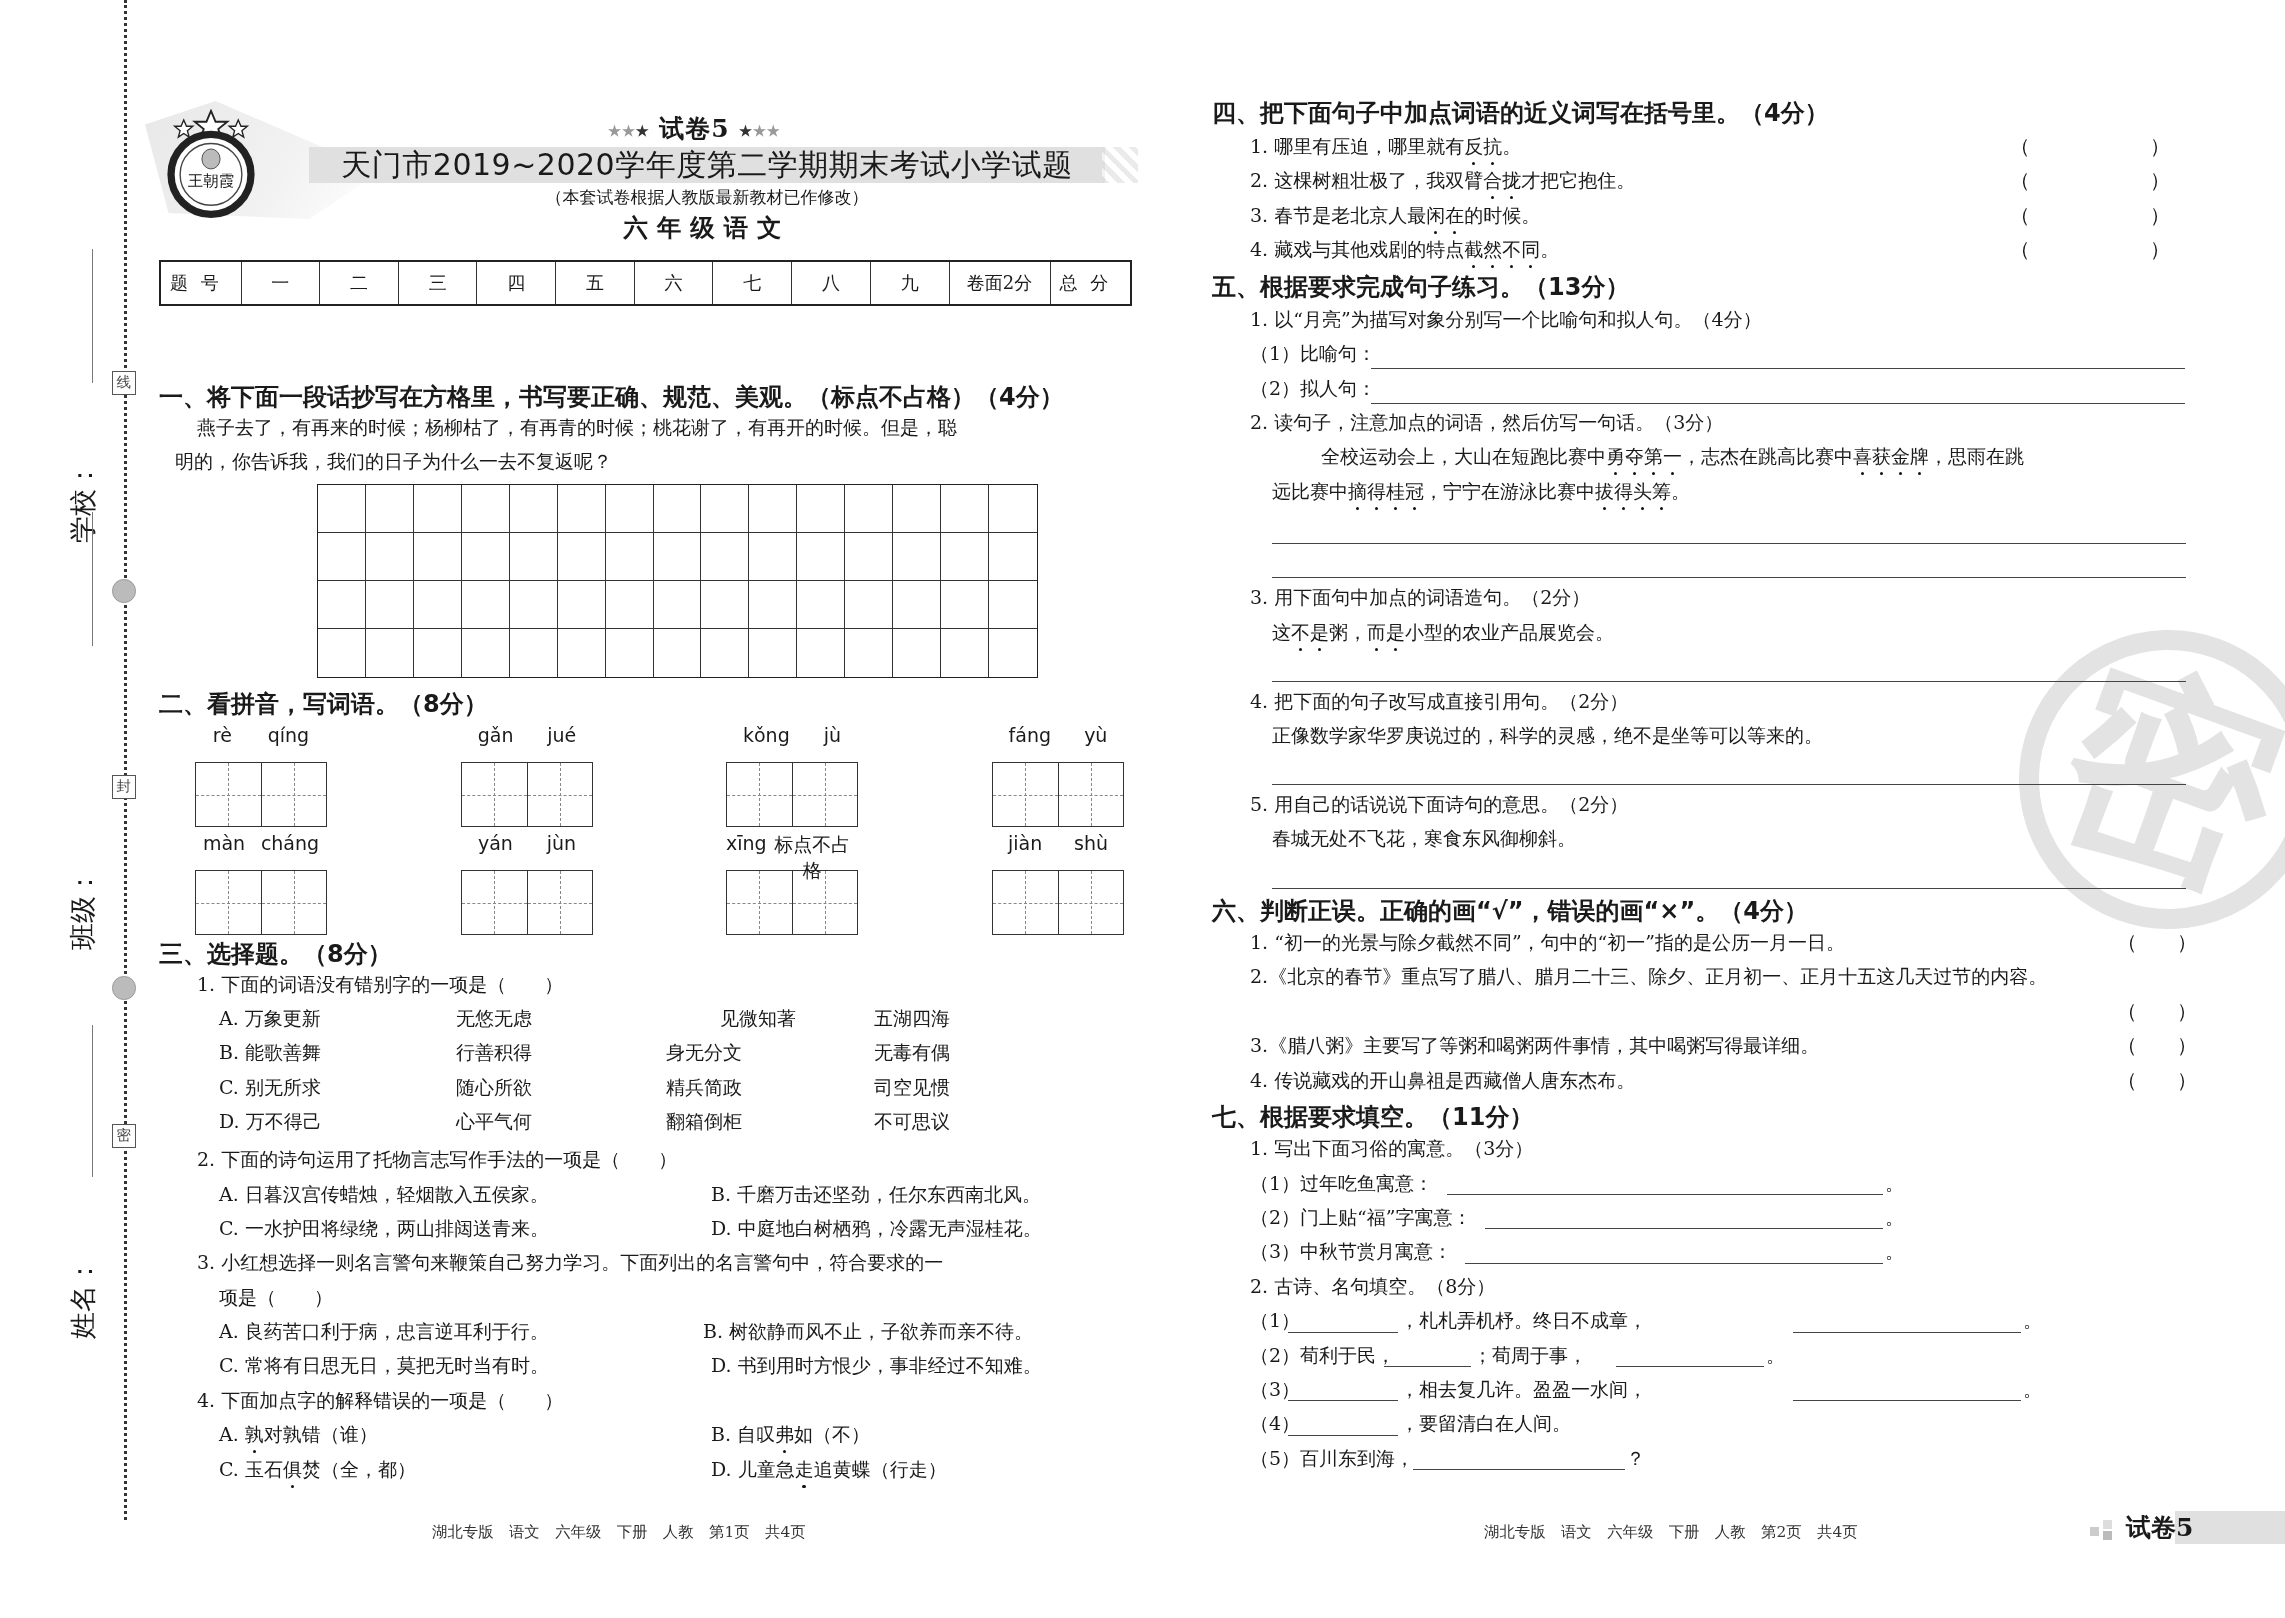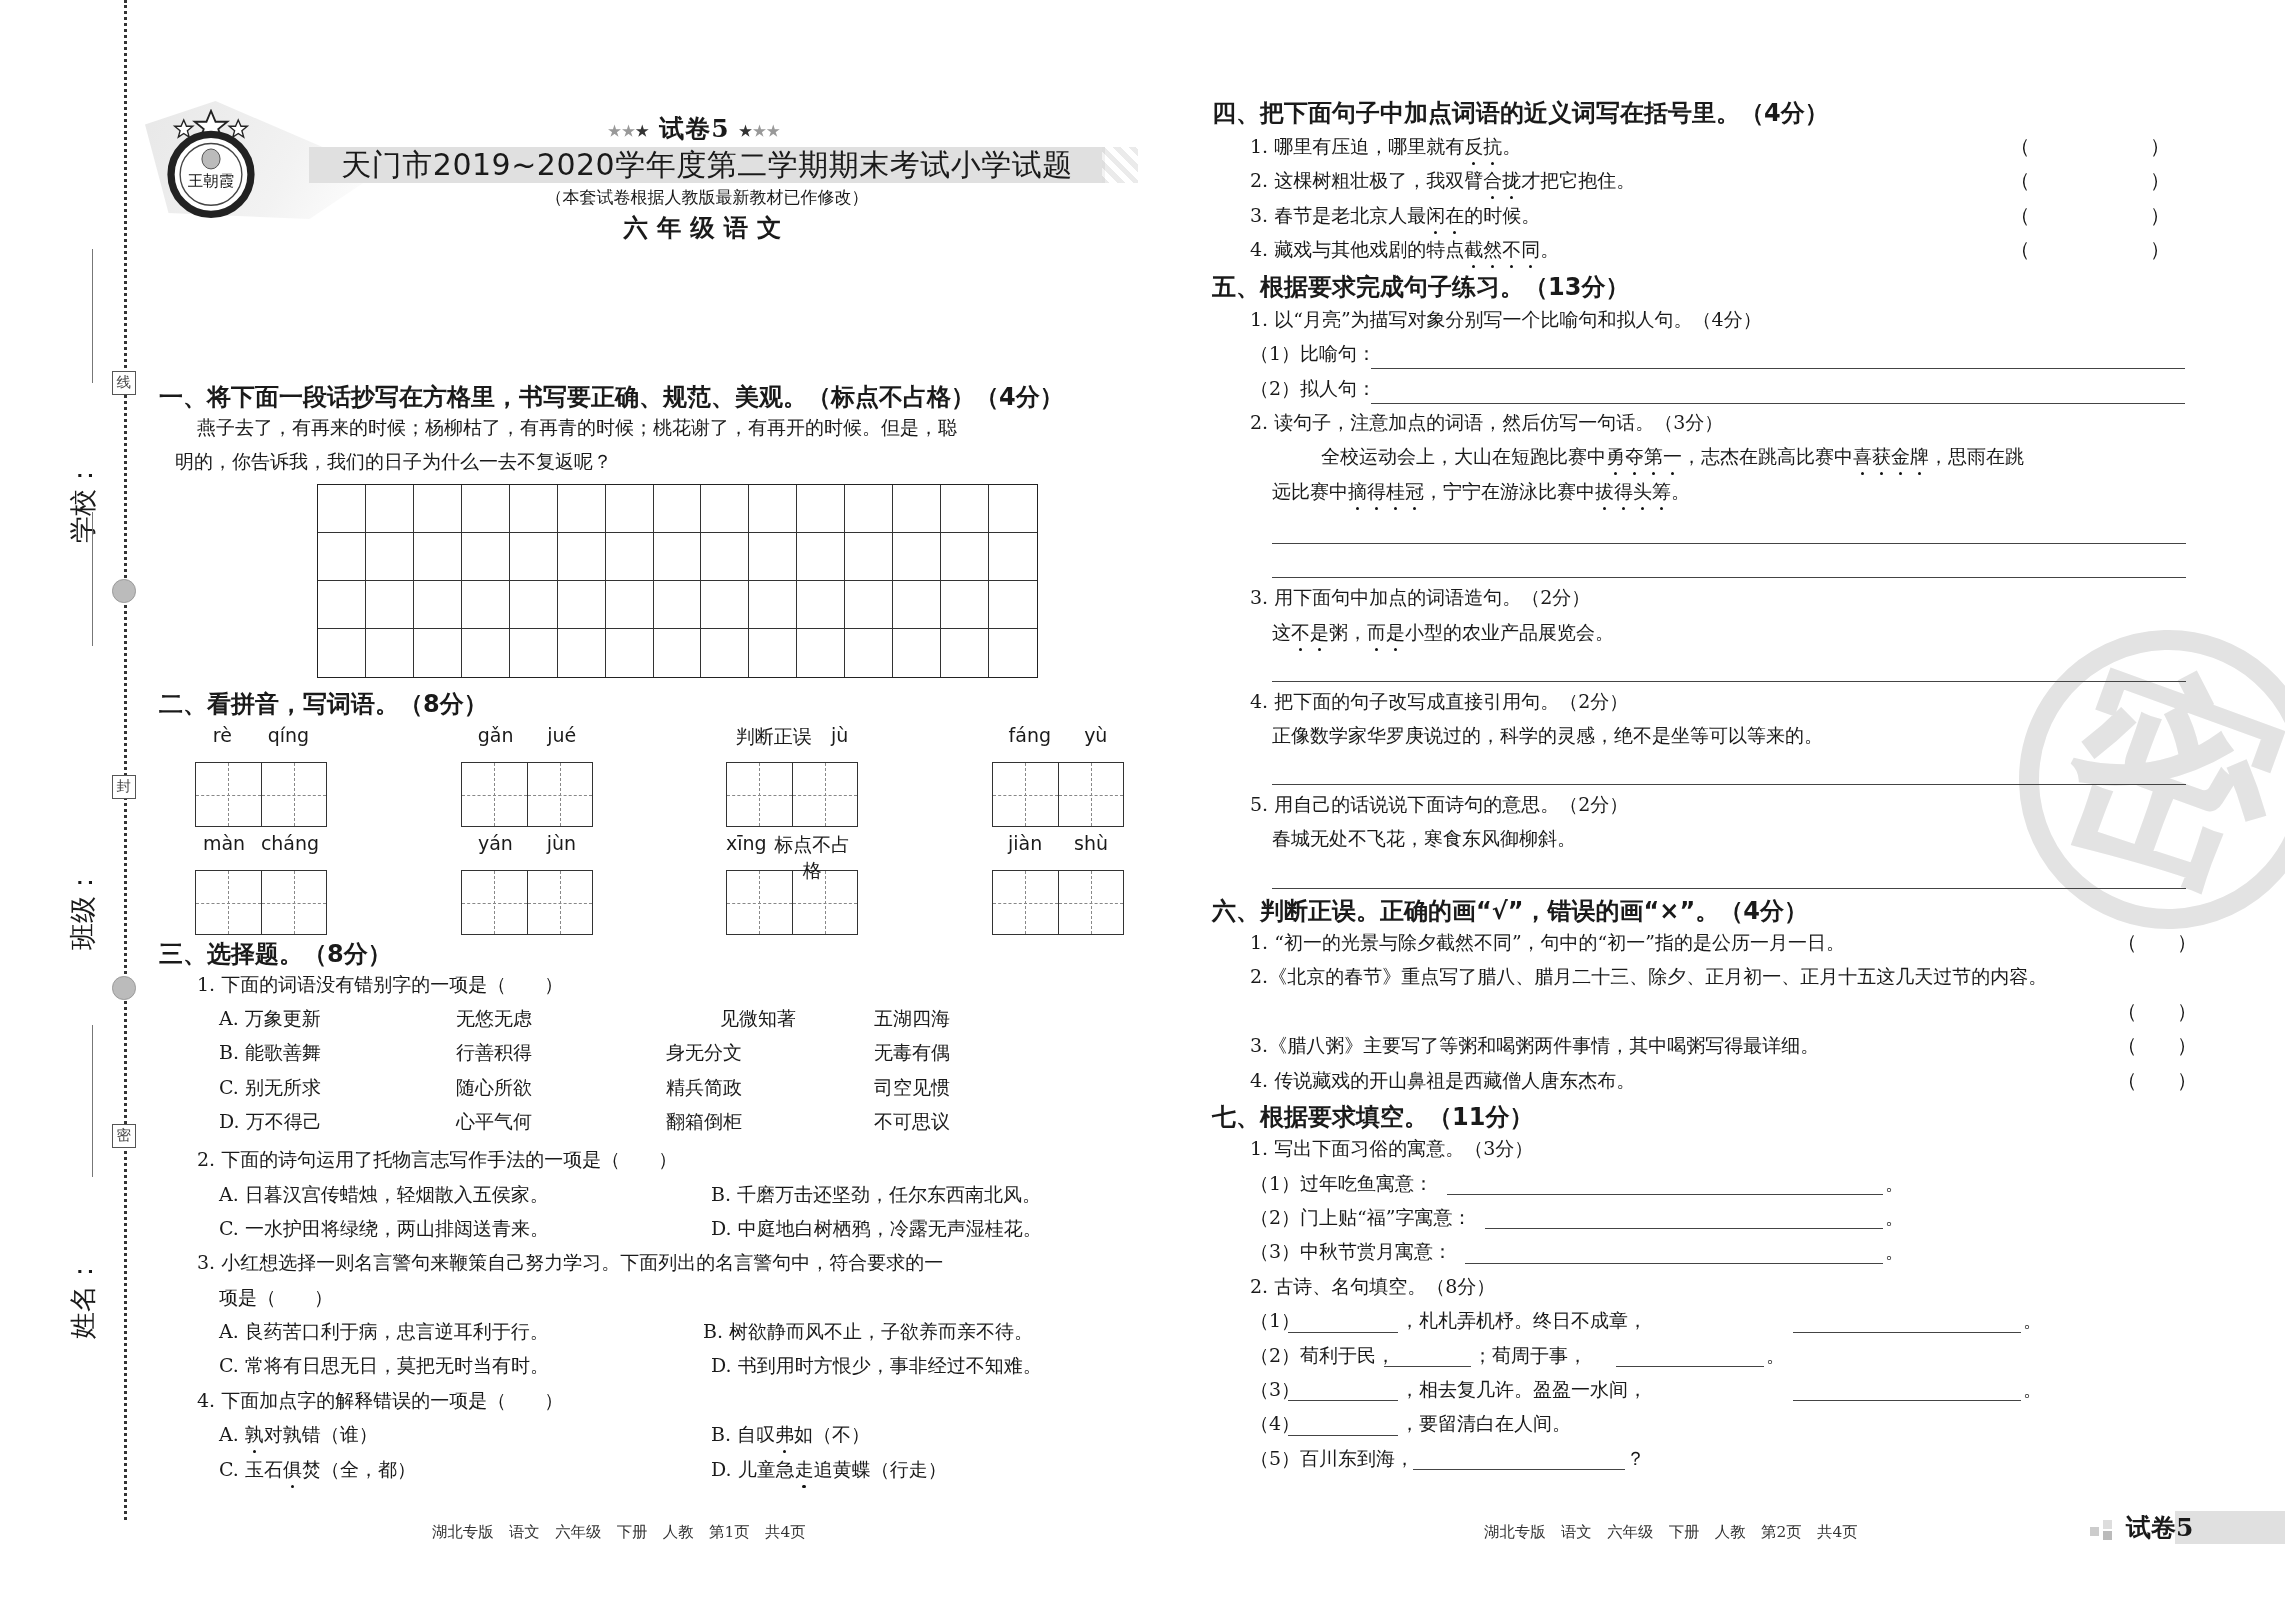--- a/index.html
+++ b/index.html
@@ -110,20 +110,34 @@
   <span class="stars">★★</span><span class="stars dark">★</span>
   <span>试卷5</span>
   <span class="stars dark">★</span><span class="stars">★★</span>
 </div>
 <div class="main-title">天门市2019~2020学年度第二学期期末考试小学试题</div>
 <div class="subtitle">（本套试卷根据人教版最新教材已作修改）</div>
 <div class="grade-title">六年级语文</div>
 
 <table class="score">
   <tbody>
+        <tr>
+    <td class="head">题号</td>
+    <td>一</td>
+    <td>二</td>
+    <td>三</td>
+    <td>四</td>
+    <td>五</td>
+    <td>六</td>
+    <td>七</td>
+    <td>八</td>
+    <td>九</td>
+    <td style="width:101px">卷面2分</td>
+    <td style="width:81px;letter-spacing:12.7px">总分</td>
+  </tr>
 </tbody>
     </table>
 
 <div class="sec-title" style="left:159px;top:381px">一、将下面一段话抄写在方格里，书写要正确、规范、美观。（标点不占格）（4分）</div>
 <div class="line" style="left:197px;top:414px">燕子去了，有再来的时候；杨柳枯了，有再青的时候；桃花谢了，有再开的时候。但是，聪</div>
 <div class="line" style="left:175px;top:448px">明的，你告诉我，我们的日子为什么一去不复返呢？</div>
 <div class="copy-grid" id="copy-grid">
       <div class="cell"></div>
       <div class="cell"></div>
       <div class="cell"></div>
@@ -280,21 +294,21 @@
         <span>gǎn</span>
         <span>jué</span>
       </div>
       <div class="tian">
         <div class="ch"></div>
         <div class="ch"></div>
       </div>
     </div>
     <div class="py-block" style="left: 726px; top: 724px;">
       <div class="py-label">
-        <span>判断正误</span>
+        <span>kǒng</span>
         <span>jù</span>
       </div>
       <div class="tian">
         <div class="ch"></div>
         <div class="ch"></div>
       </div>
     </div>
     <div class="py-block" style="left: 992px; top: 724px;">
       <div class="py-label">
         <span>fáng</span>

